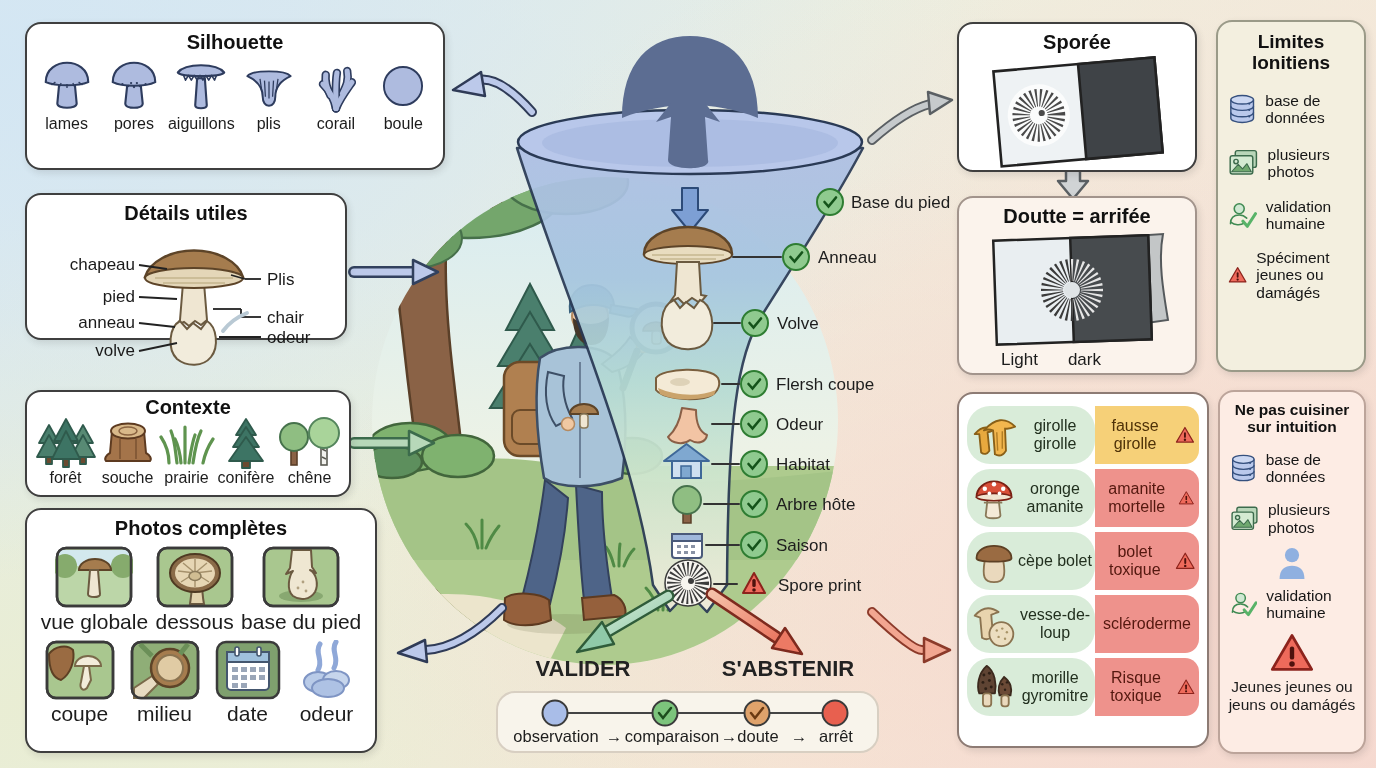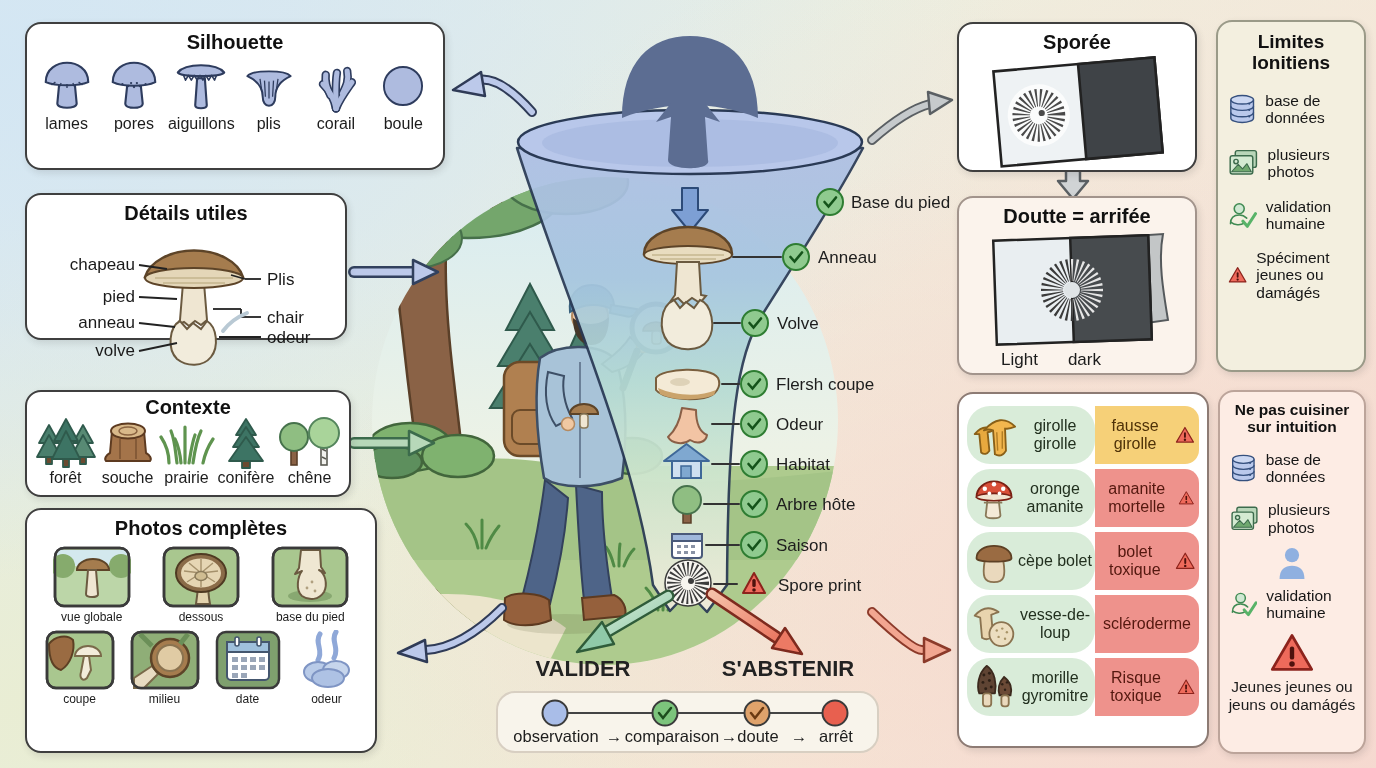--- a/index.html
+++ b/index.html
@@ -26,21 +26,21 @@
   .p-det{left:25px;top:193px;width:322px;height:147px;padding:8px 0 0;}
   
   .p-ctx{left:25px;top:390px;width:326px;height:107px;padding:5px 6px 0;}
   .ctx-row{display:flex;justify-content:space-around;align-items:flex-end;margin-top:-2px;}
   .ctx-item{display:flex;flex-direction:column;align-items:center;}
   .ctx-label{font-size:16px;margin-top:0;}
   
   .p-pho{left:25px;top:508px;width:352px;height:245px;padding:8px 10px 0;}
   .ph-row{display:flex;justify-content:space-around;align-items:flex-end;margin-top:6px;}
   .ph-item{display:flex;flex-direction:column;align-items:center;}
-  .ph-label{font-size:12px;margin-top:2px;}
+  .ph-label{font-size:21px;margin-top:2px;}
   
   .p-spo{left:957px;top:22px;width:240px;height:150px;padding:8px 0 0;}
   
   .p-dou{left:957px;top:196px;width:240px;height:179px;padding:8px 0 0;
          background:#fbf3ec;border-color:#a2948c;}
   .dou-labels{display:flex;gap:30px;margin-left:42px;margin-top:-6px;font-size:17px;}
   
   .p-cmp{left:957px;top:392px;width:252px;height:356px;padding:7px 8px 0;border-color:#8d7b74;}
   .cmp-row{display:flex;height:58px;border-radius:14px;overflow:hidden;margin-top:5px;}
   .cmp-left{flex:0 0 124px;background:#d9ecd9;display:flex;align-items:center;padding-left:4px;border-radius:23px;}

